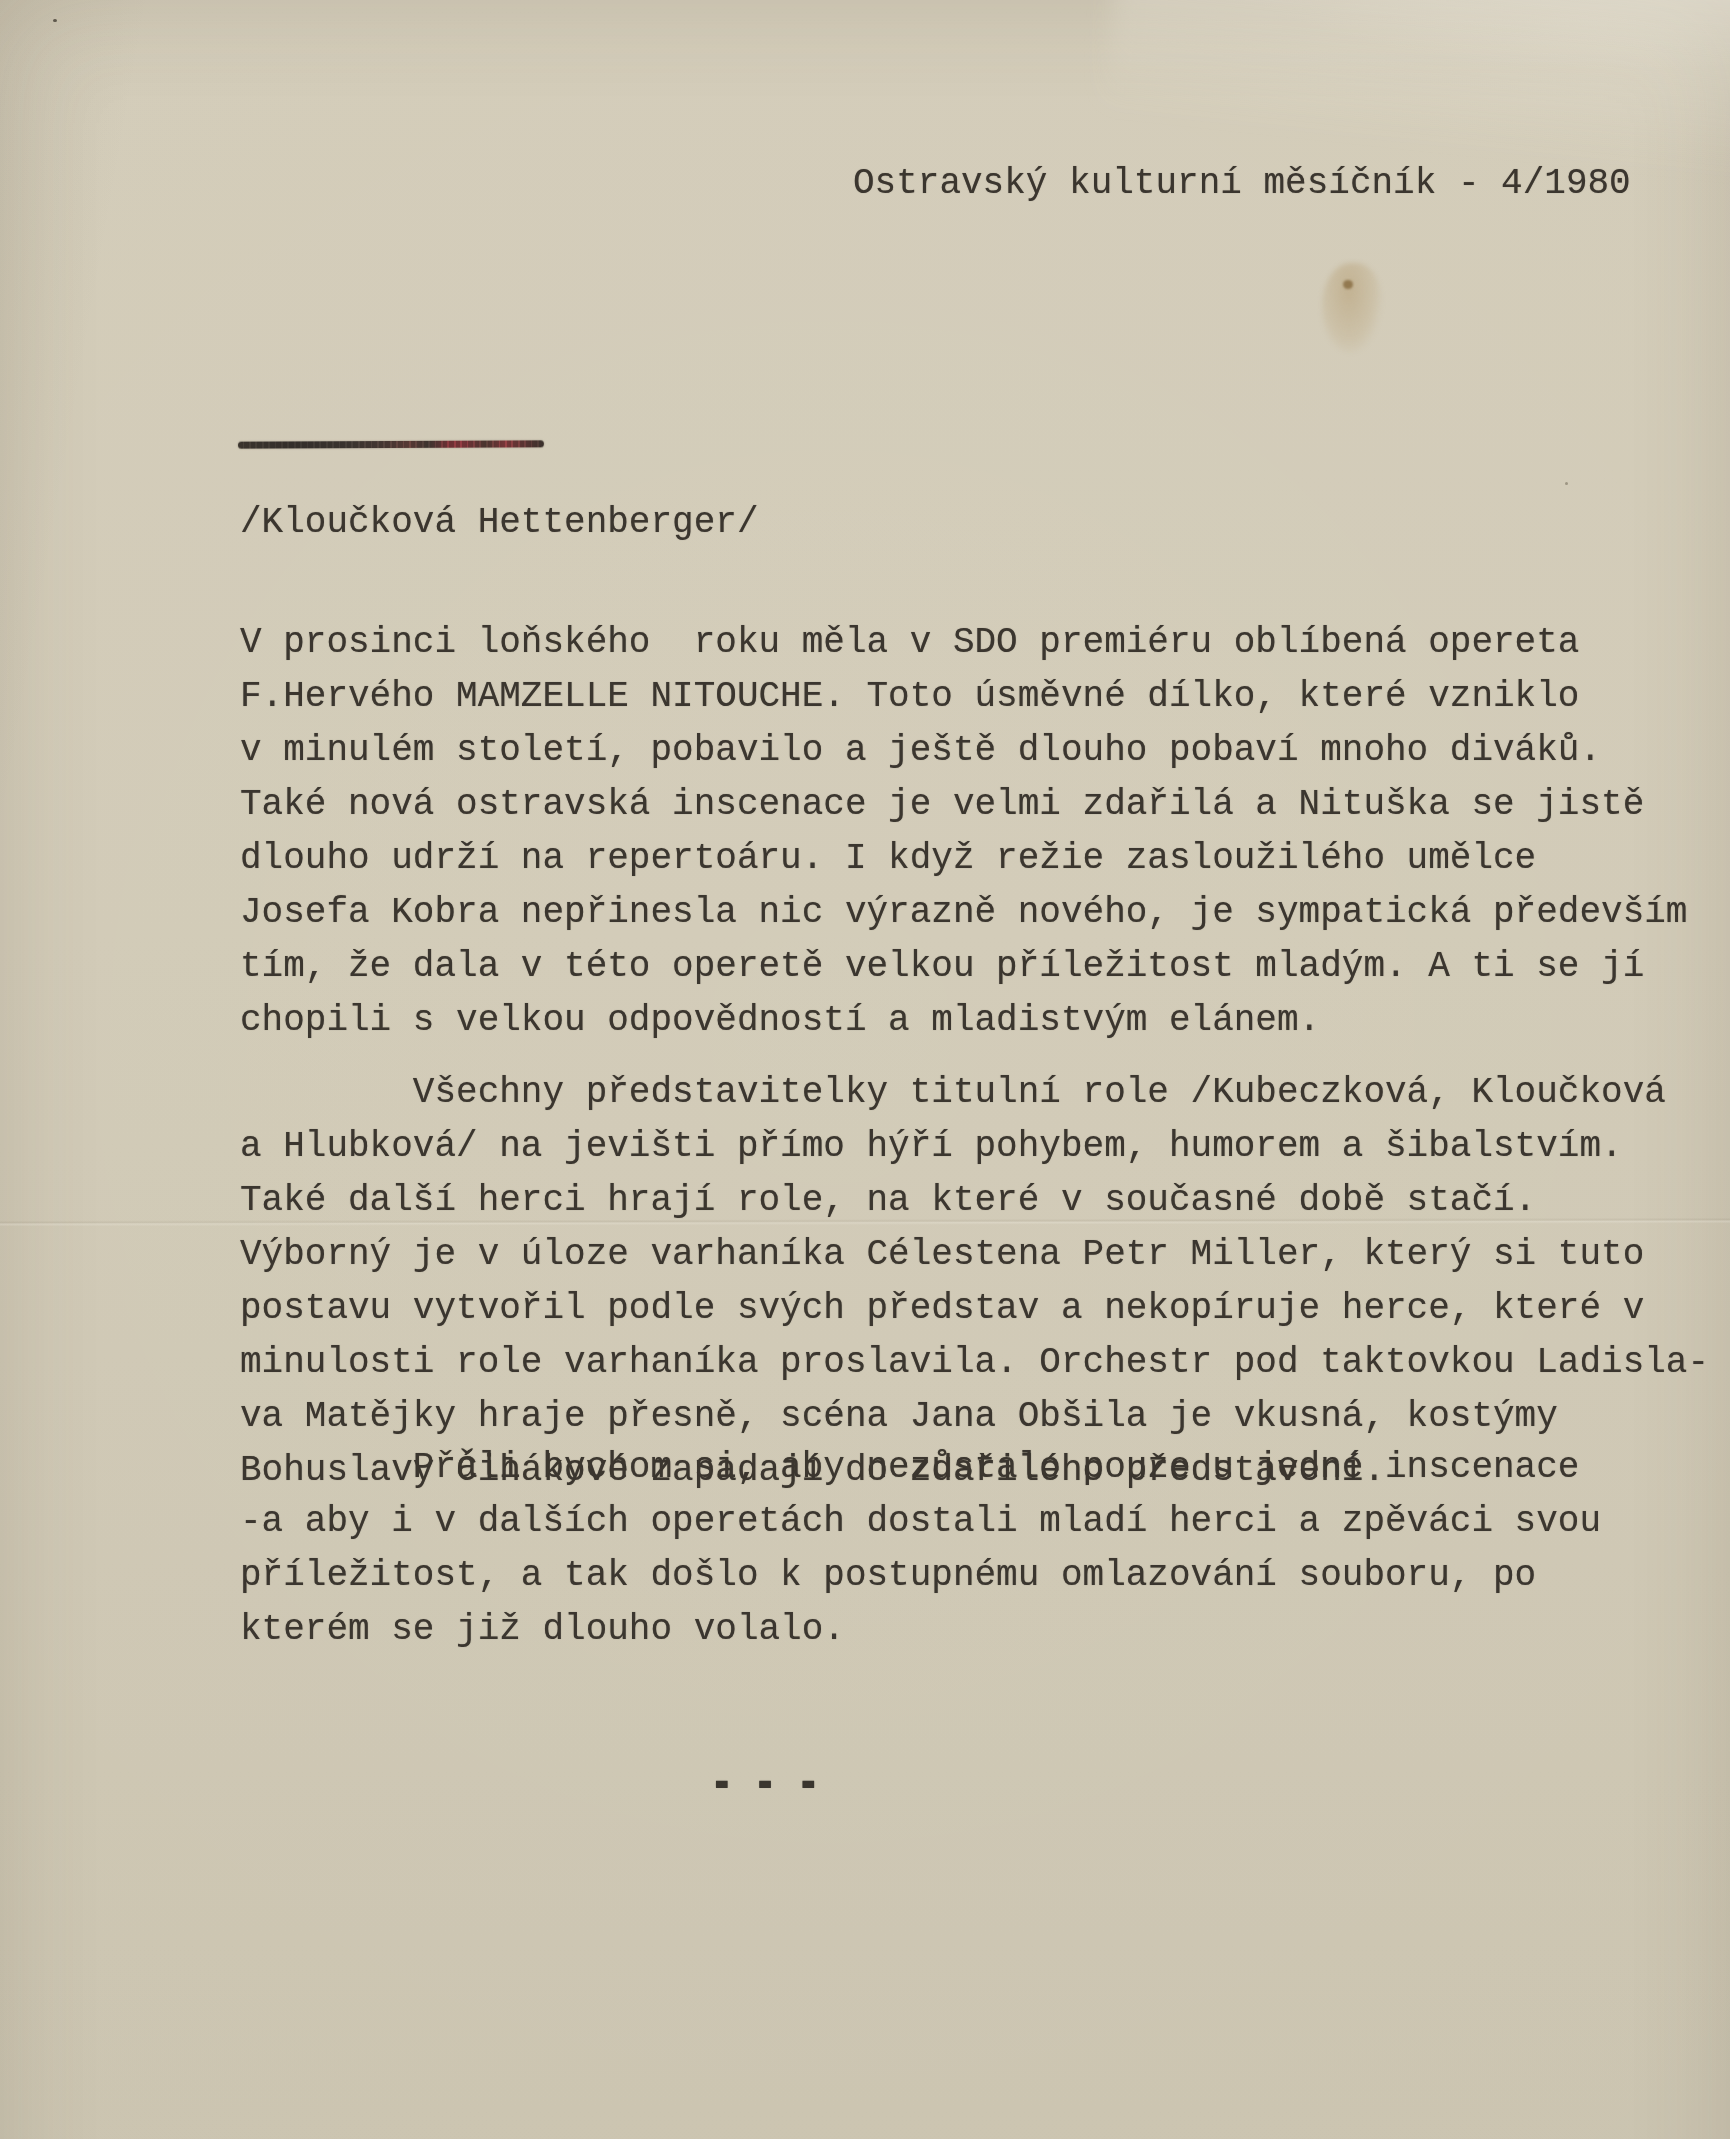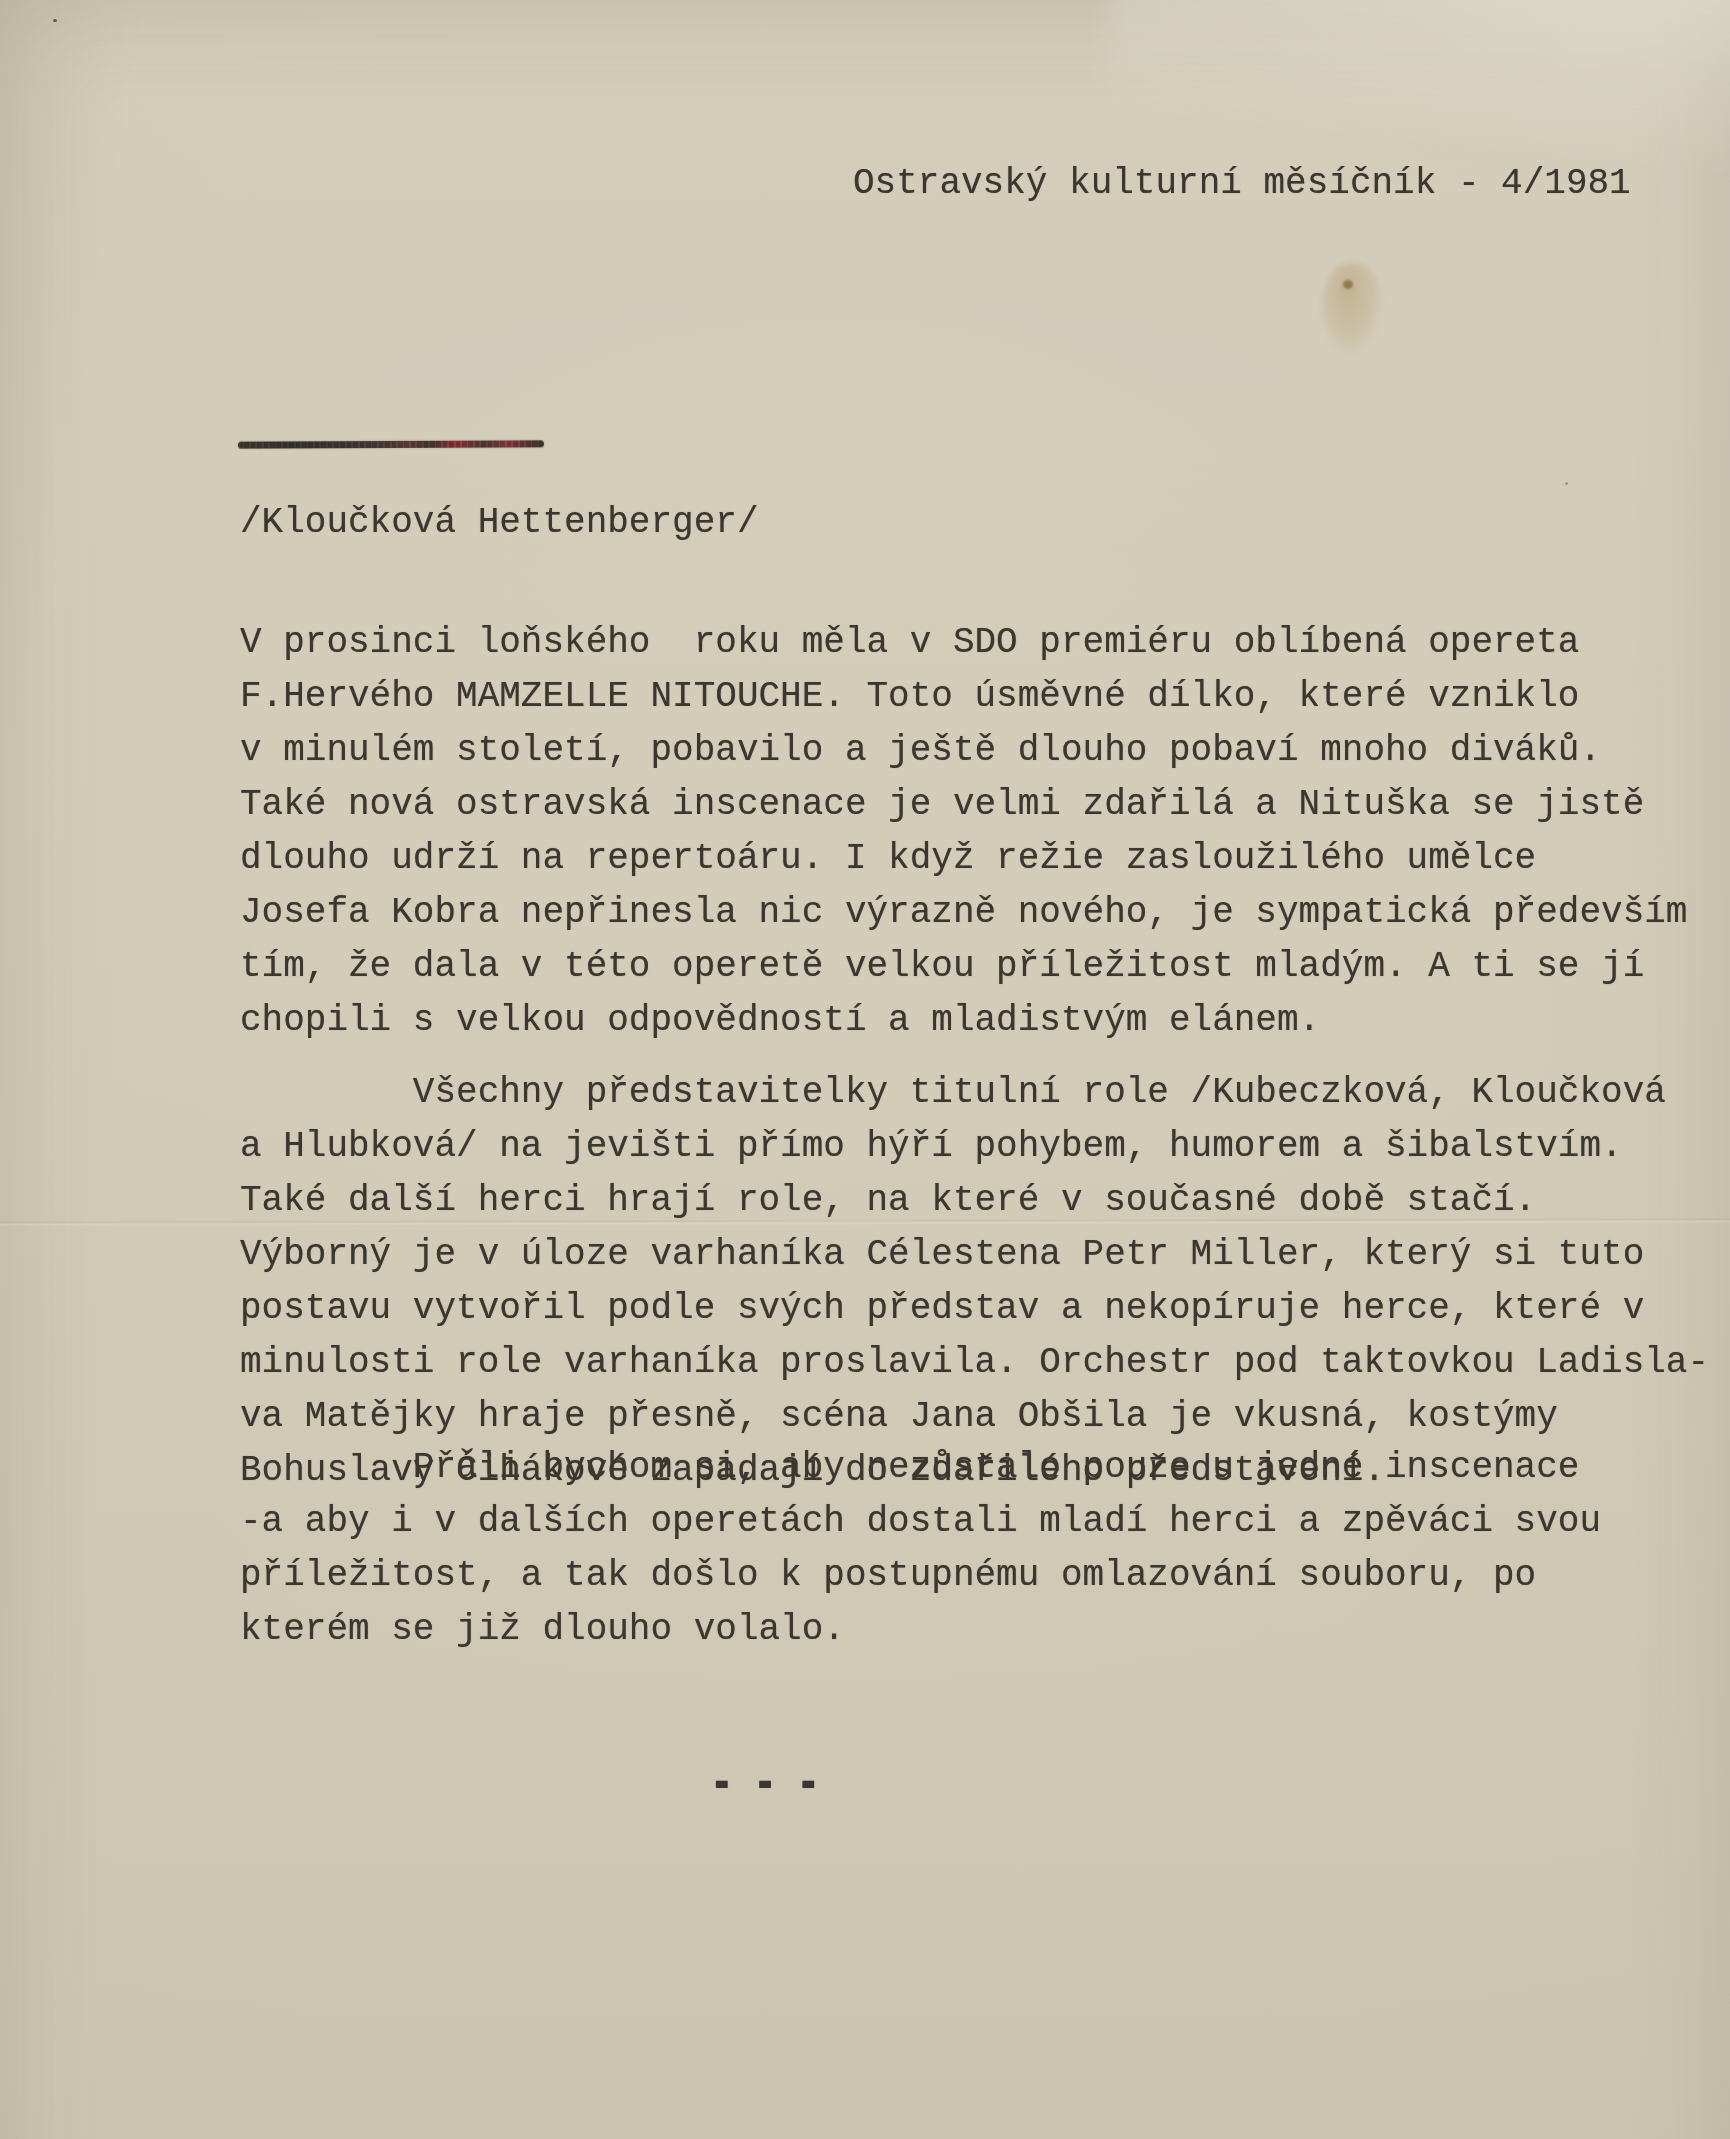--- a/index.html
+++ b/index.html
@@ -106,21 +106,21 @@
 
   <div class="decor corner-light"></div>
   <div class="decor crease-line"></div>
   <div class="decor stain-mark"></div>
   <div class="decor stain-dot"></div>
 
   <div class="decor ink-blot"></div>
   <div class="decor speck-1"></div>
   <div class="decor speck-2"></div>
 
-  <div class="txt header-line">Ostravský kulturní měsíčník - 4/1981</div>
+  <div class="txt header-line">Ostravský kulturní měsíčník - 4/1980</div>
 
 
   <div class="title-underline"></div>
 
   <div class="txt author-line">/Kloučková Hettenberger/</div>
 
   <div class="txt para p1">V prosinci loňského  roku měla v SDO premiéru oblíbená opereta
 F.Hervého MAMZELLE NITOUCHE. Toto úsměvné dílko, které vzniklo
 v minulém století, pobavilo a ještě dlouho pobaví mnoho diváků.
 Také nová ostravská inscenace je velmi zdařilá a Nituška se jistě

